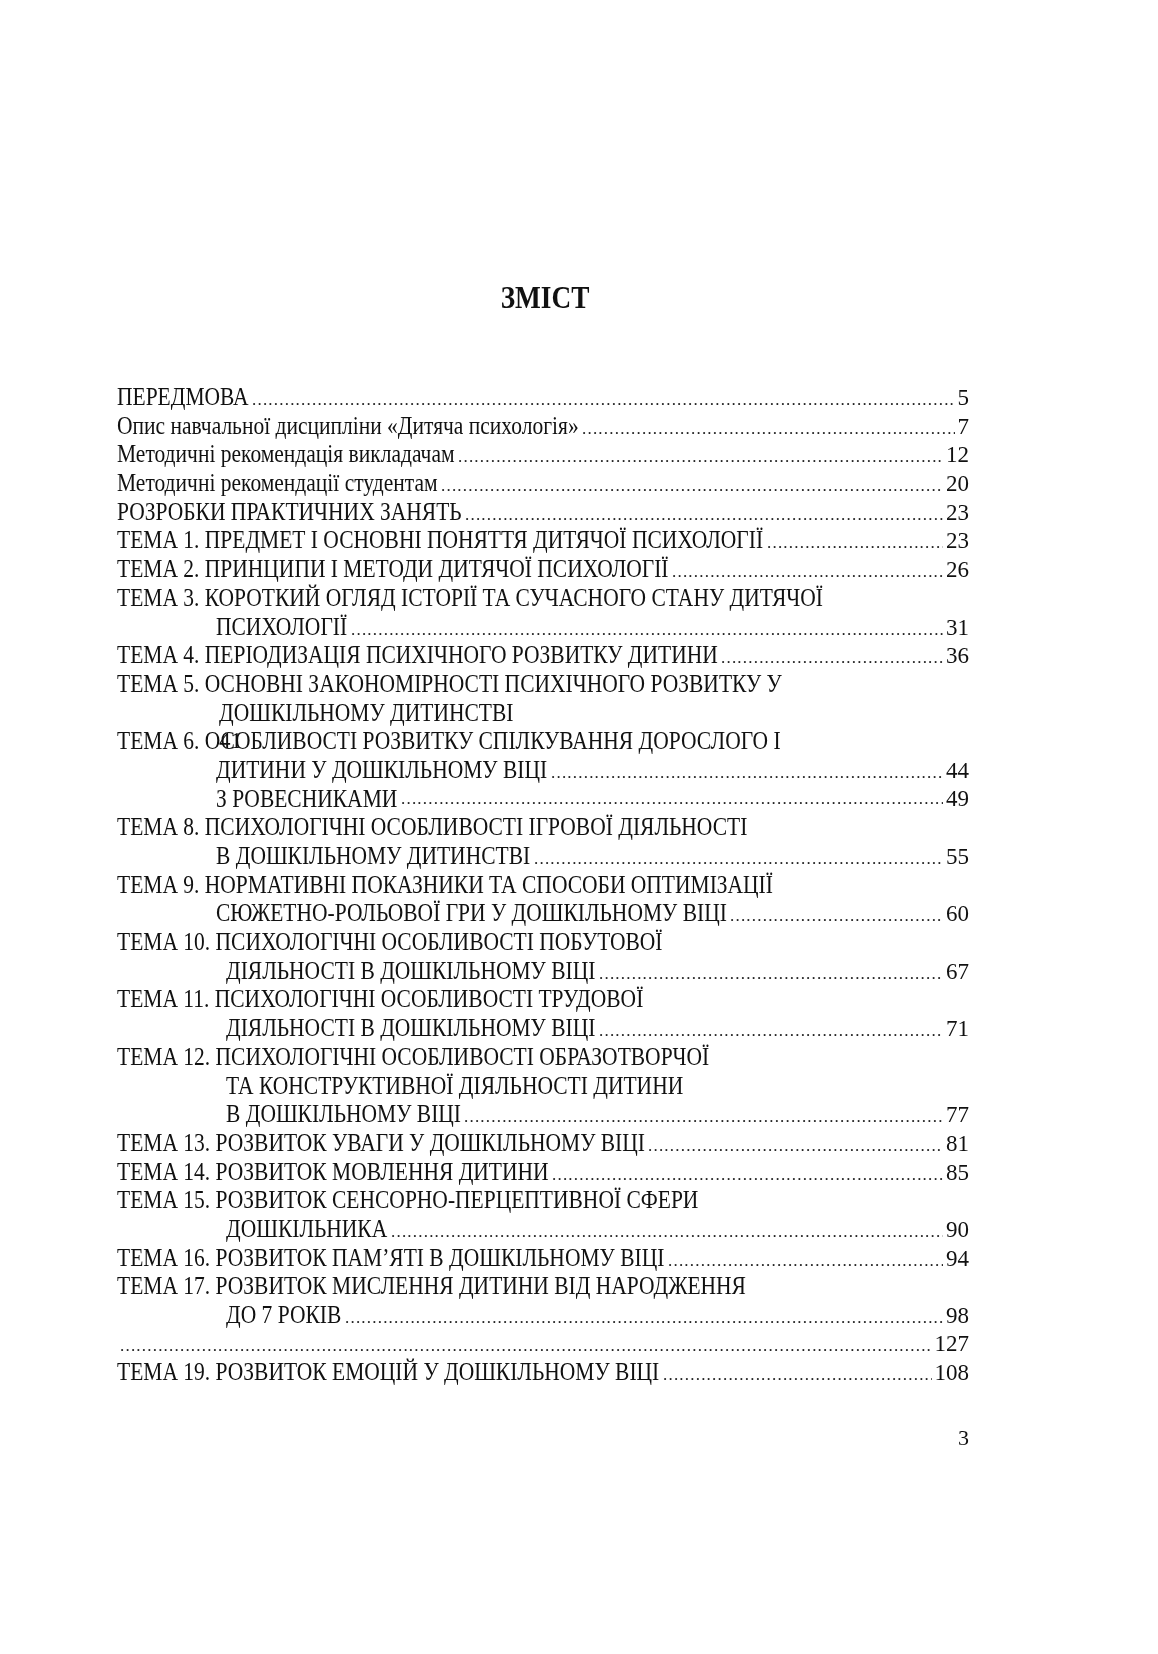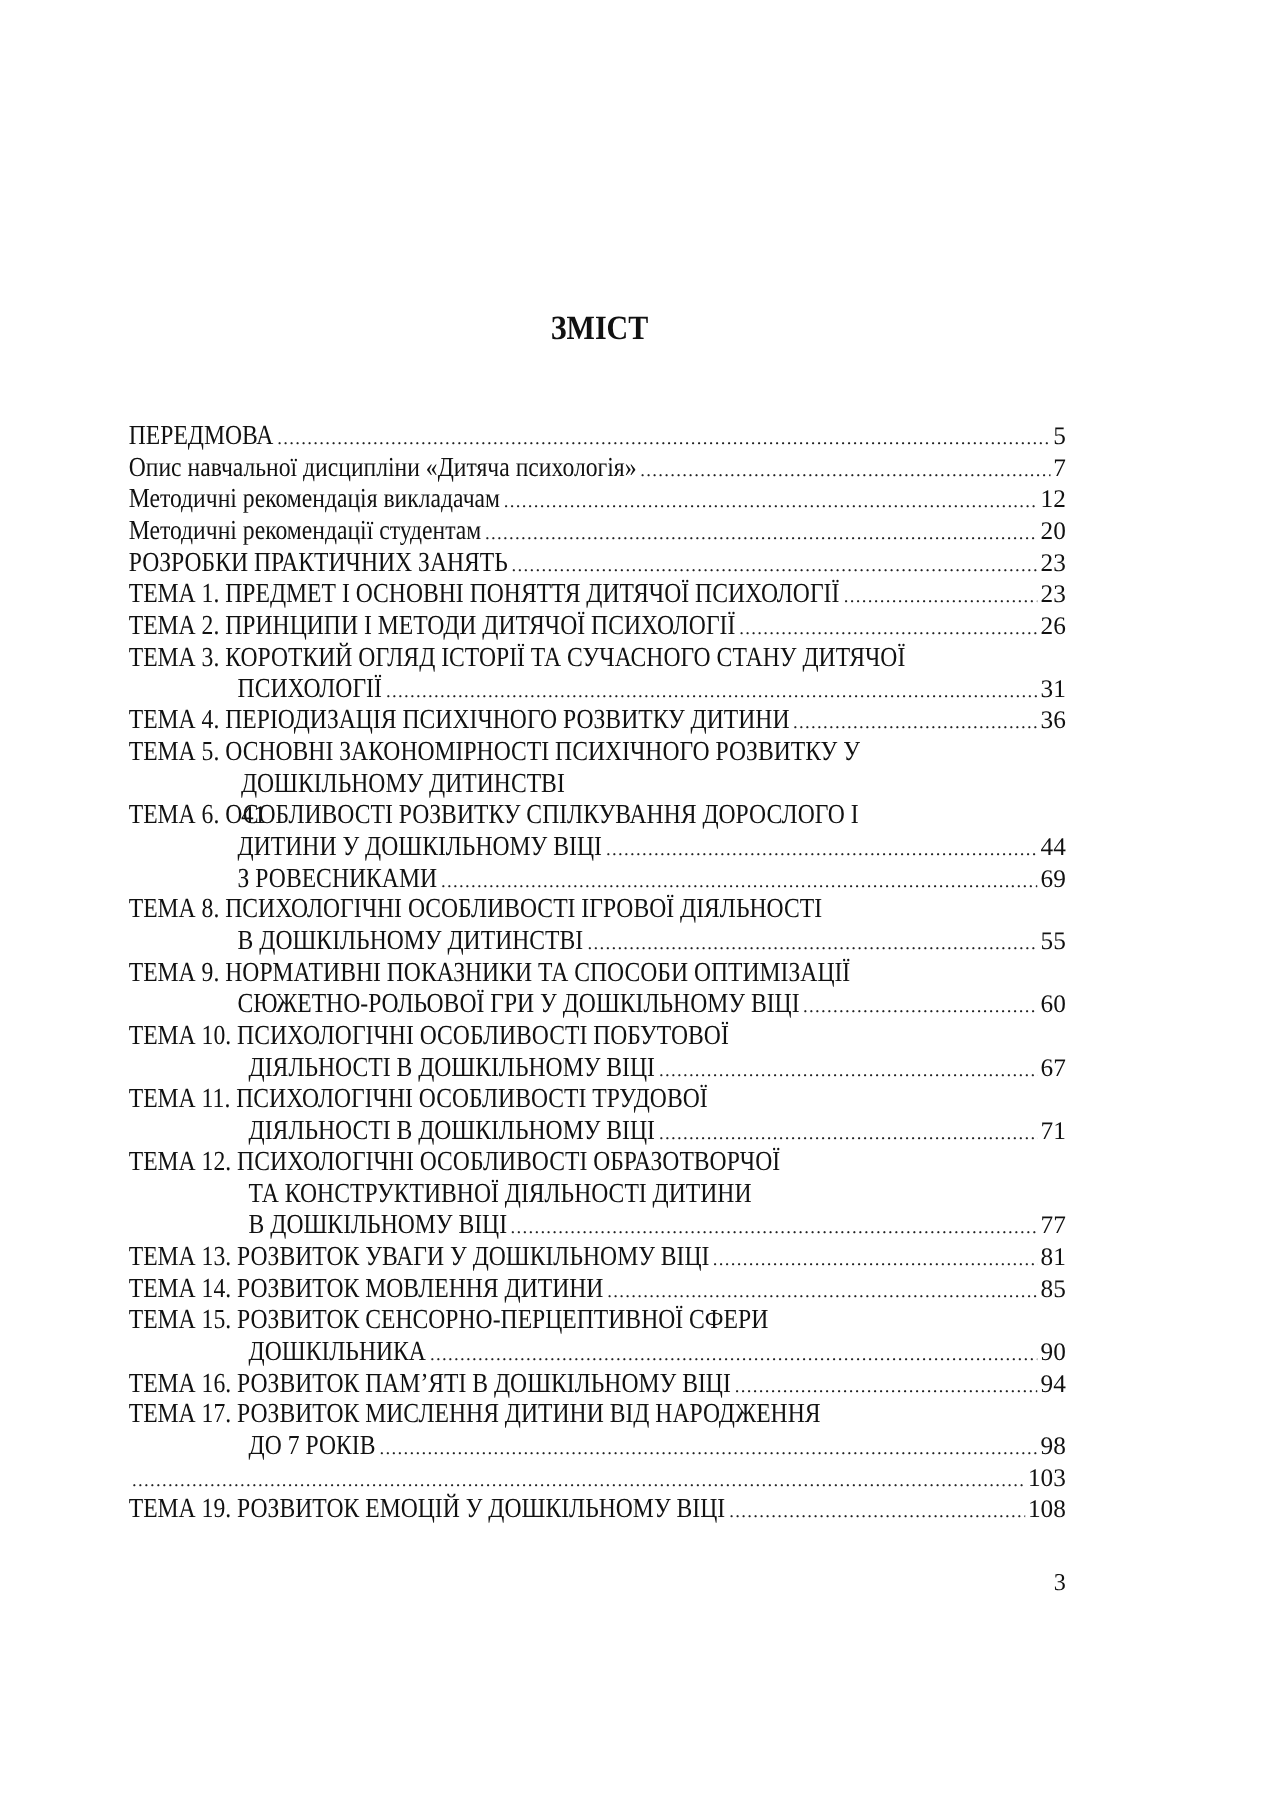--- a/index.html
+++ b/index.html
@@ -123,24 +123,24 @@
       <div class="toc-line">
         <span class="txt-wrap" style="width: 664px;"><span class="txt">ТЕМА 6. ОСОБЛИВОСТІ РОЗВИТКУ СПІЛКУВАННЯ ДОРОСЛОГО І</span></span>
       </div>
       <div class="toc-line" style="padding-left: 99px;">
         <span class="txt-wrap" style="width: 332px;"><span class="txt">ДИТИНИ У ДОШКІЛЬНОМУ ВІЦІ</span></span>
         <span class="leader">........................................................................................................................................................................................................</span>
         <span class="page">44</span>
       </div>
     </div>
     <div>
-      <div class="toc-line" style="padding-left: 99px;">
+      <div class="toc-line" style="padding-left: 99px; align-items: flex-end;">
         <span class="txt-wrap" style="width: 182px;"><span class="txt">З РОВЕСНИКАМИ</span></span>
         <span class="leader">........................................................................................................................................................................................................</span>
-        <span class="page">69</span>
+        <span class="page">49</span>
       </div>
     </div>
     <div>
       <div class="toc-line">
         <span class="txt-wrap" style="width: 631px;"><span class="txt">ТЕМА 8. ПСИХОЛОГІЧНІ ОСОБЛИВОСТІ ІГРОВОЇ ДІЯЛЬНОСТІ</span></span>
       </div>
       <div class="toc-line" style="padding-left: 99px;">
         <span class="txt-wrap" style="width: 315px;"><span class="txt">В ДОШКІЛЬНОМУ ДИТИНСТВІ</span></span>
         <span class="leader">........................................................................................................................................................................................................</span>
         <span class="page">55</span>
@@ -226,21 +226,21 @@
       </div>
       <div class="toc-line" style="padding-left: 109px;">
         <span class="txt-wrap" style="width: 116px;"><span class="txt">ДО 7 РОКІВ</span></span>
         <span class="leader">........................................................................................................................................................................................................</span>
         <span class="page">98</span>
       </div>
     </div>
     <div>
       <div class="toc-line">
         <span class="leader">........................................................................................................................................................................................................</span>
-        <span class="page">103</span>
+        <span class="page">127</span>
       </div>
     </div>
     <div>
       <div class="toc-line">
         <span class="txt-wrap" style="width: 543px;"><span class="txt">ТЕМА 19. РОЗВИТОК ЕМОЦІЙ У  ДОШКІЛЬНОМУ ВІЦІ</span></span>
         <span class="leader">........................................................................................................................................................................................................</span>
         <span class="page">108</span>
       </div>
     </div>
   </div>

